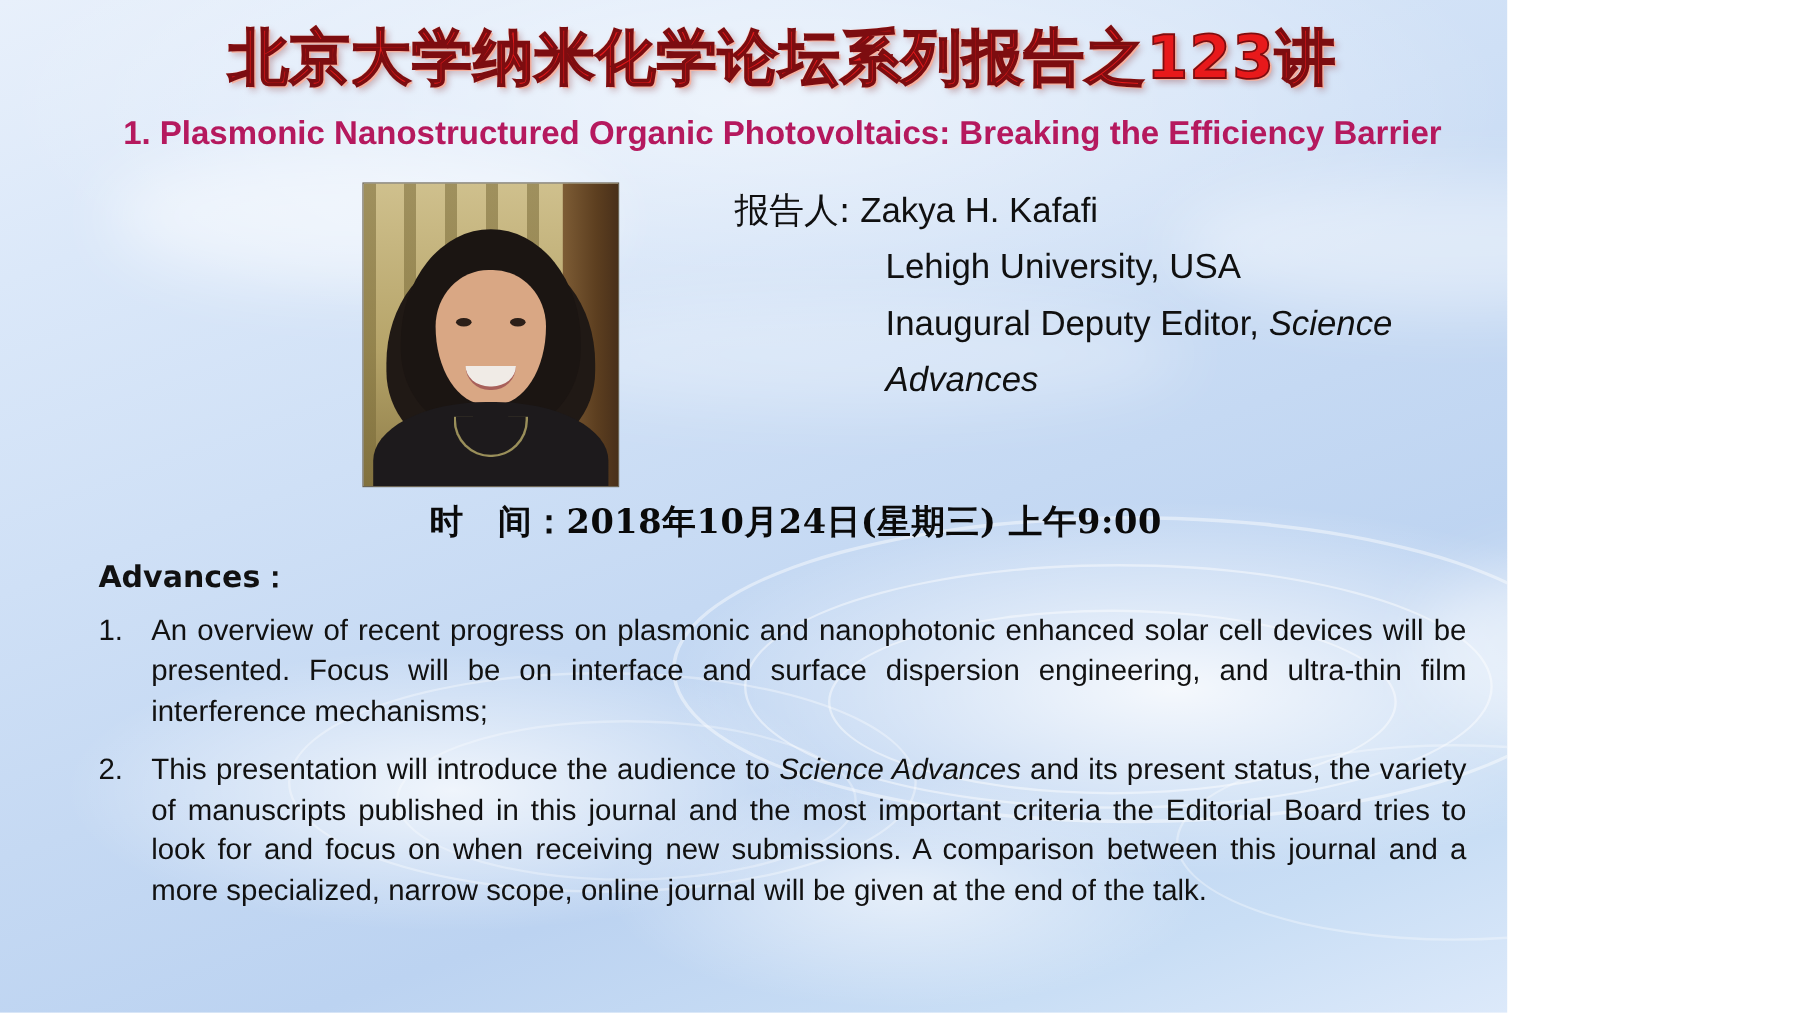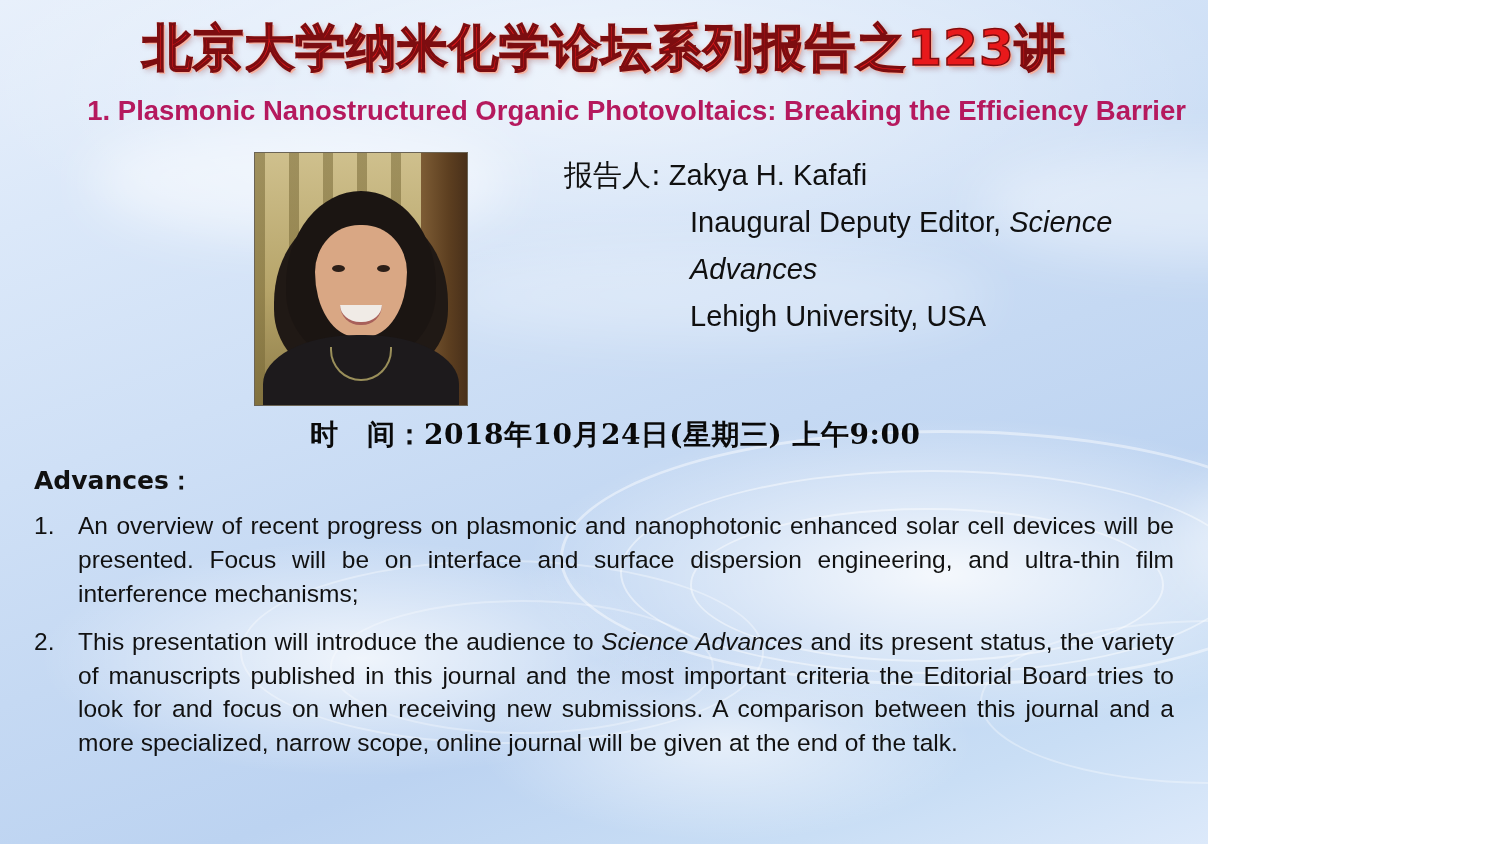--- a/index.html
+++ b/index.html
@@ -16,20 +16,21 @@
     position: relative;
     width: 1208px;
     height: 844px;
     background:
       radial-gradient(ellipse 700px 260px at 78% 68%, rgba(255,255,255,0.85) 0%, rgba(255,255,255,0.0) 60%),
       radial-gradient(ellipse 520px 190px at 30% 78%, rgba(255,255,255,0.75) 0%, rgba(255,255,255,0.0) 62%),
       radial-gradient(ellipse 380px 150px at 60% 88%, rgba(255,255,255,0.6) 0%, rgba(255,255,255,0.0) 65%),
       radial-gradient(ellipse 900px 300px at 50% 10%, rgba(255,255,255,0.55) 0%, rgba(255,255,255,0.0) 70%),
       linear-gradient(160deg, #e8f0fb 0%, #dbe8f9 18%, #cfe0f6 38%, #c5d9f3 55%, #bcd3f1 72%, #c9def5 88%, #dce9fa 100%);
     overflow: hidden;
+    padding-left: 48px;
   }
   
   .ripple {
     position: absolute;
     border: 2px solid rgba(255,255,255,0.45);
     border-radius: 50%;
     pointer-events: none;
   }
   .r1 { left: 560px; top: 430px; width: 760px; height: 250px; border-width: 3px; }
   .r2 { left: 620px; top: 470px; width: 620px; height: 200px; }
@@ -77,21 +78,21 @@
   
   .eng-titles {
     text-align: center;
     margin-top: 16px;
     color: #b5195e;
     font-weight: bold;
     font-size: 27.5px;
     line-height: 1.45;
     padding: 0 22px;
   }
-  .eng-line { display: block; text-align: right; }
+  .eng-line { display: block; }
 
   
   .speaker-row {
     display: flex;
     align-items: flex-start;
     margin-top: 22px;
     padding-left: 214px;
     margin-left: 40px;
   }
   .portrait {
@@ -259,24 +260,24 @@
         <div class="smile"></div>
         <div class="body"></div>
         <div class="necklace"></div>
       </div>
 
       <div class="speaker-info">
         <div>
           <span class="cjk">报告人:</span>
           <span>Zakya H. Kafafi</span>
         </div>
+        <div class="speaker-line-indent">Lehigh University, USA</div>
         <div class="speaker-line-indent">
           <span>Inaugural Deputy Editor, </span><span class="italic">Science Advances</span>
         </div>
-        <div class="speaker-line-indent">Lehigh University, USA</div>
       </div>
     </div>
 
     <div class="meta-wrap">
       <div class="meta-line cjk">时　间：2018年10月24日(星期三) 上午9:00</div>
     </div>
 
     <div class="abstract-head cjk">Advances：</div>
 
     <div class="abs-list">

